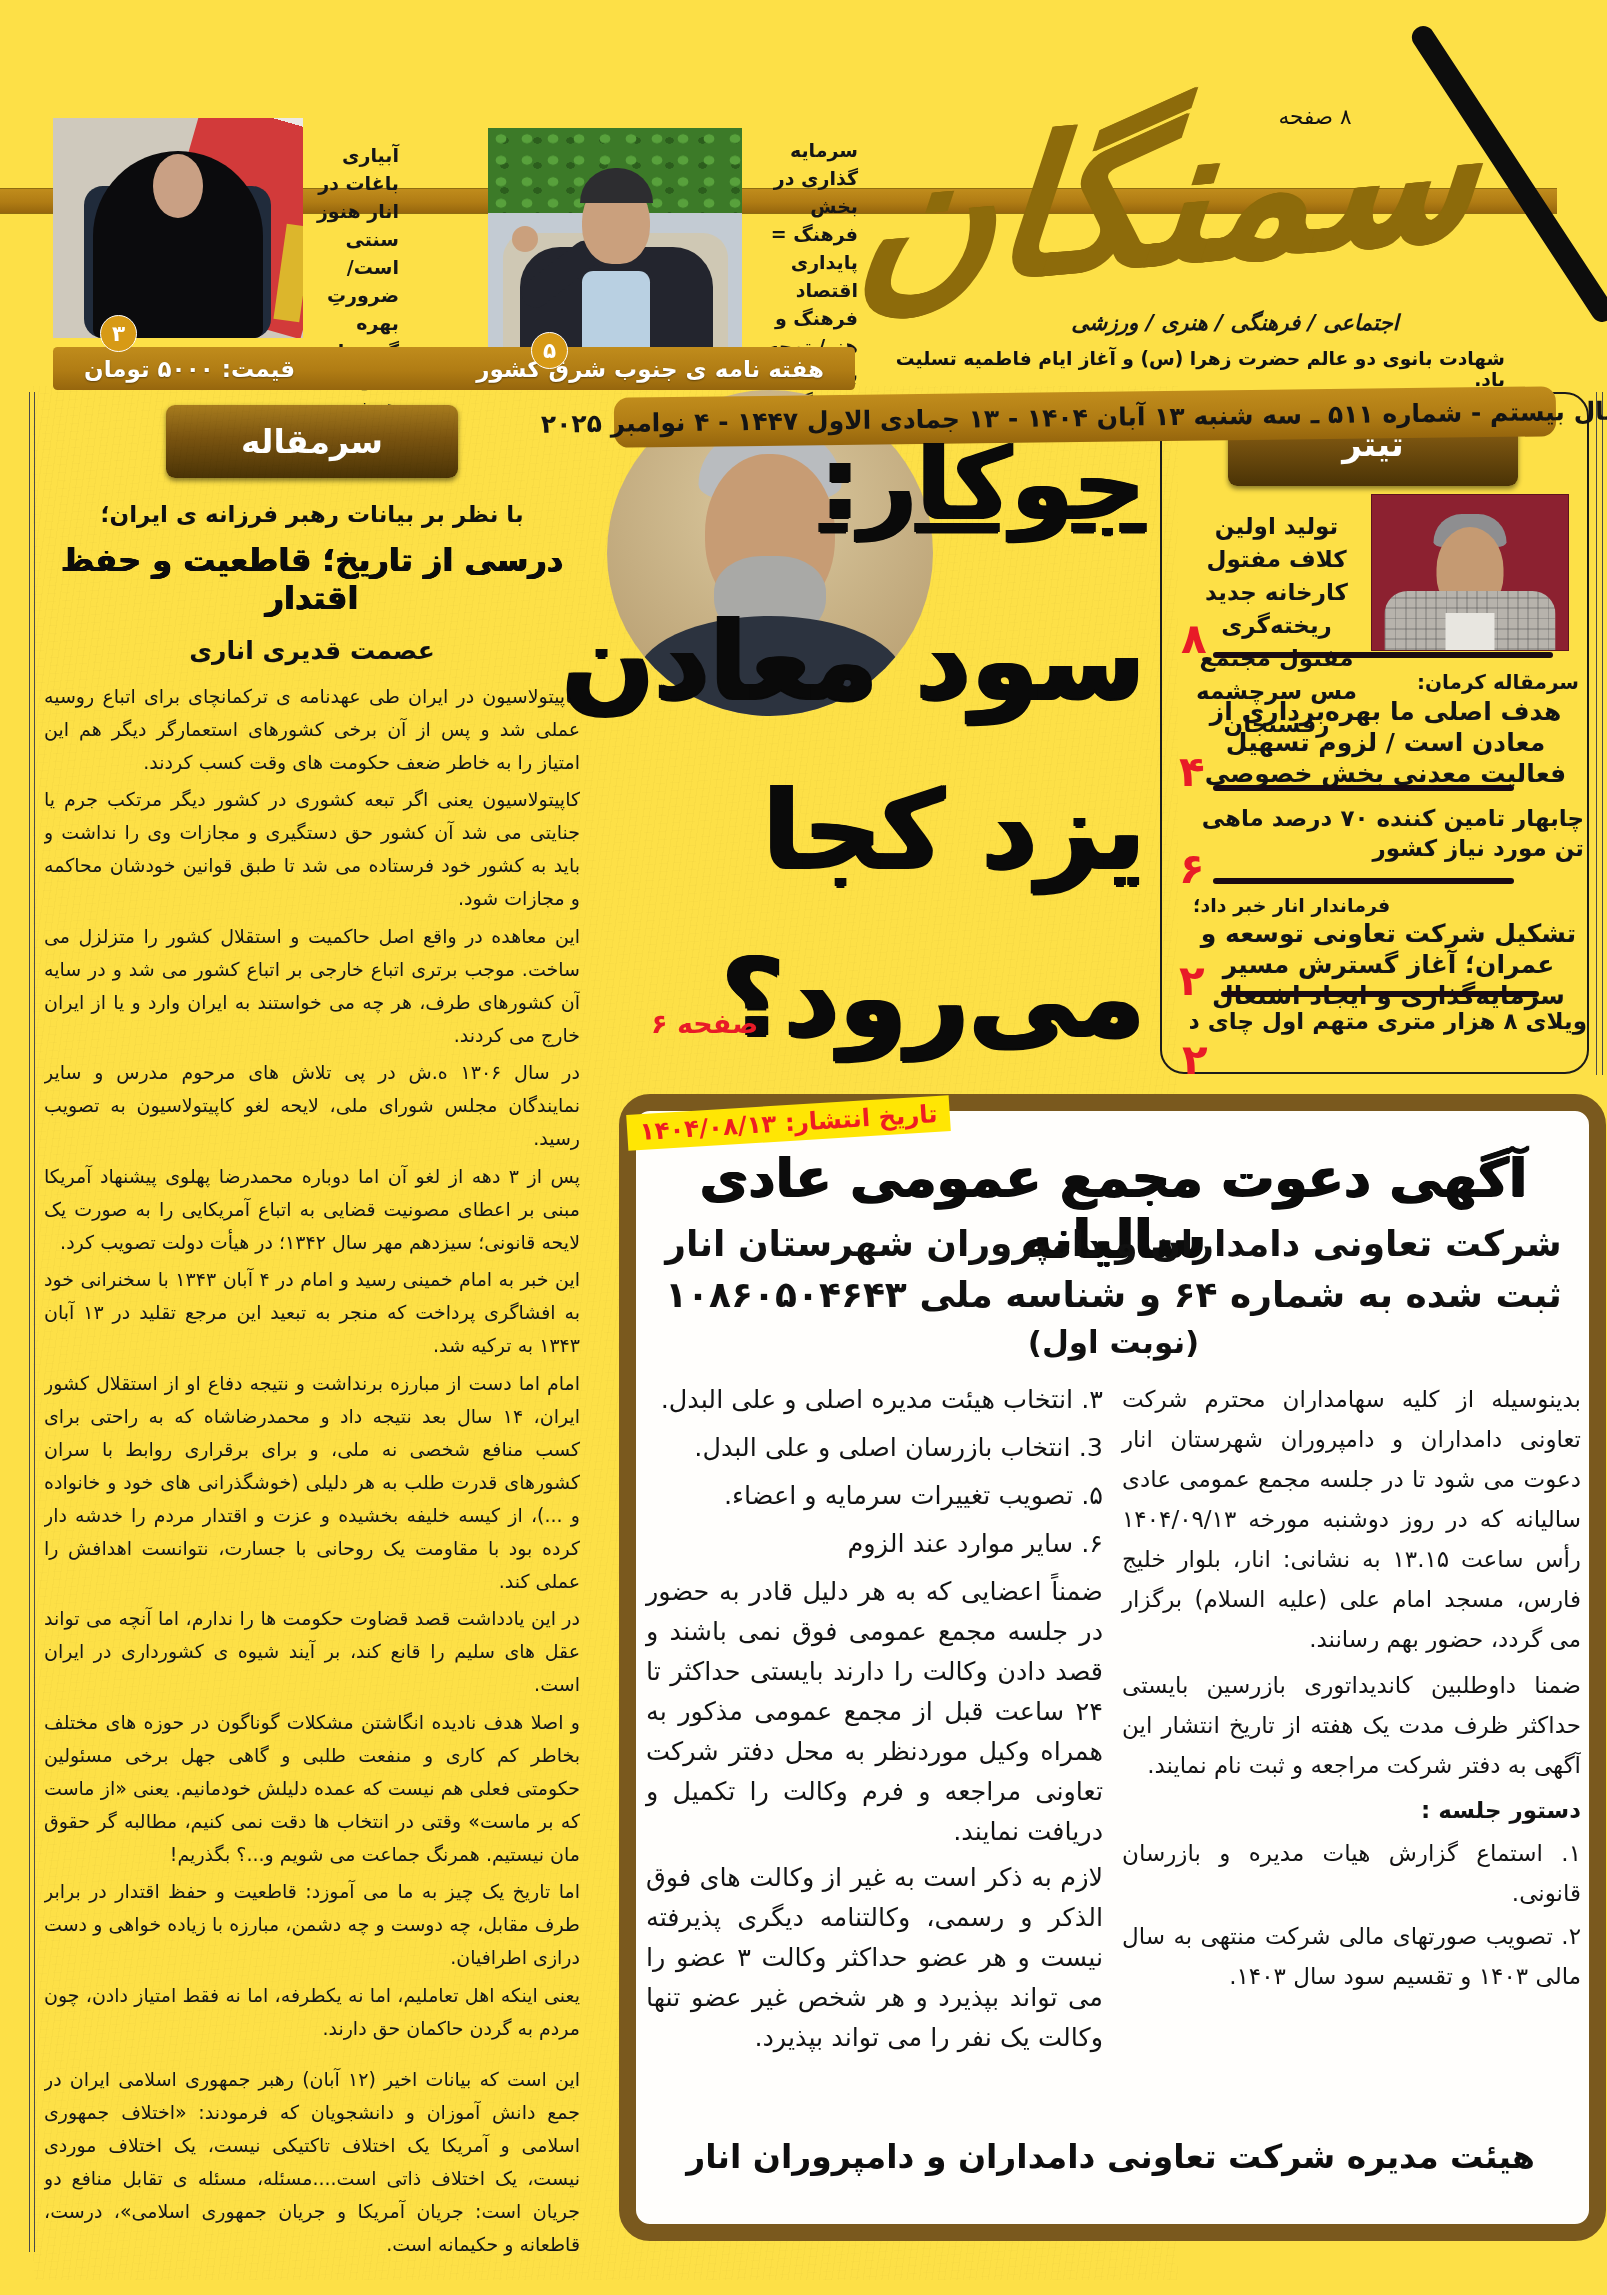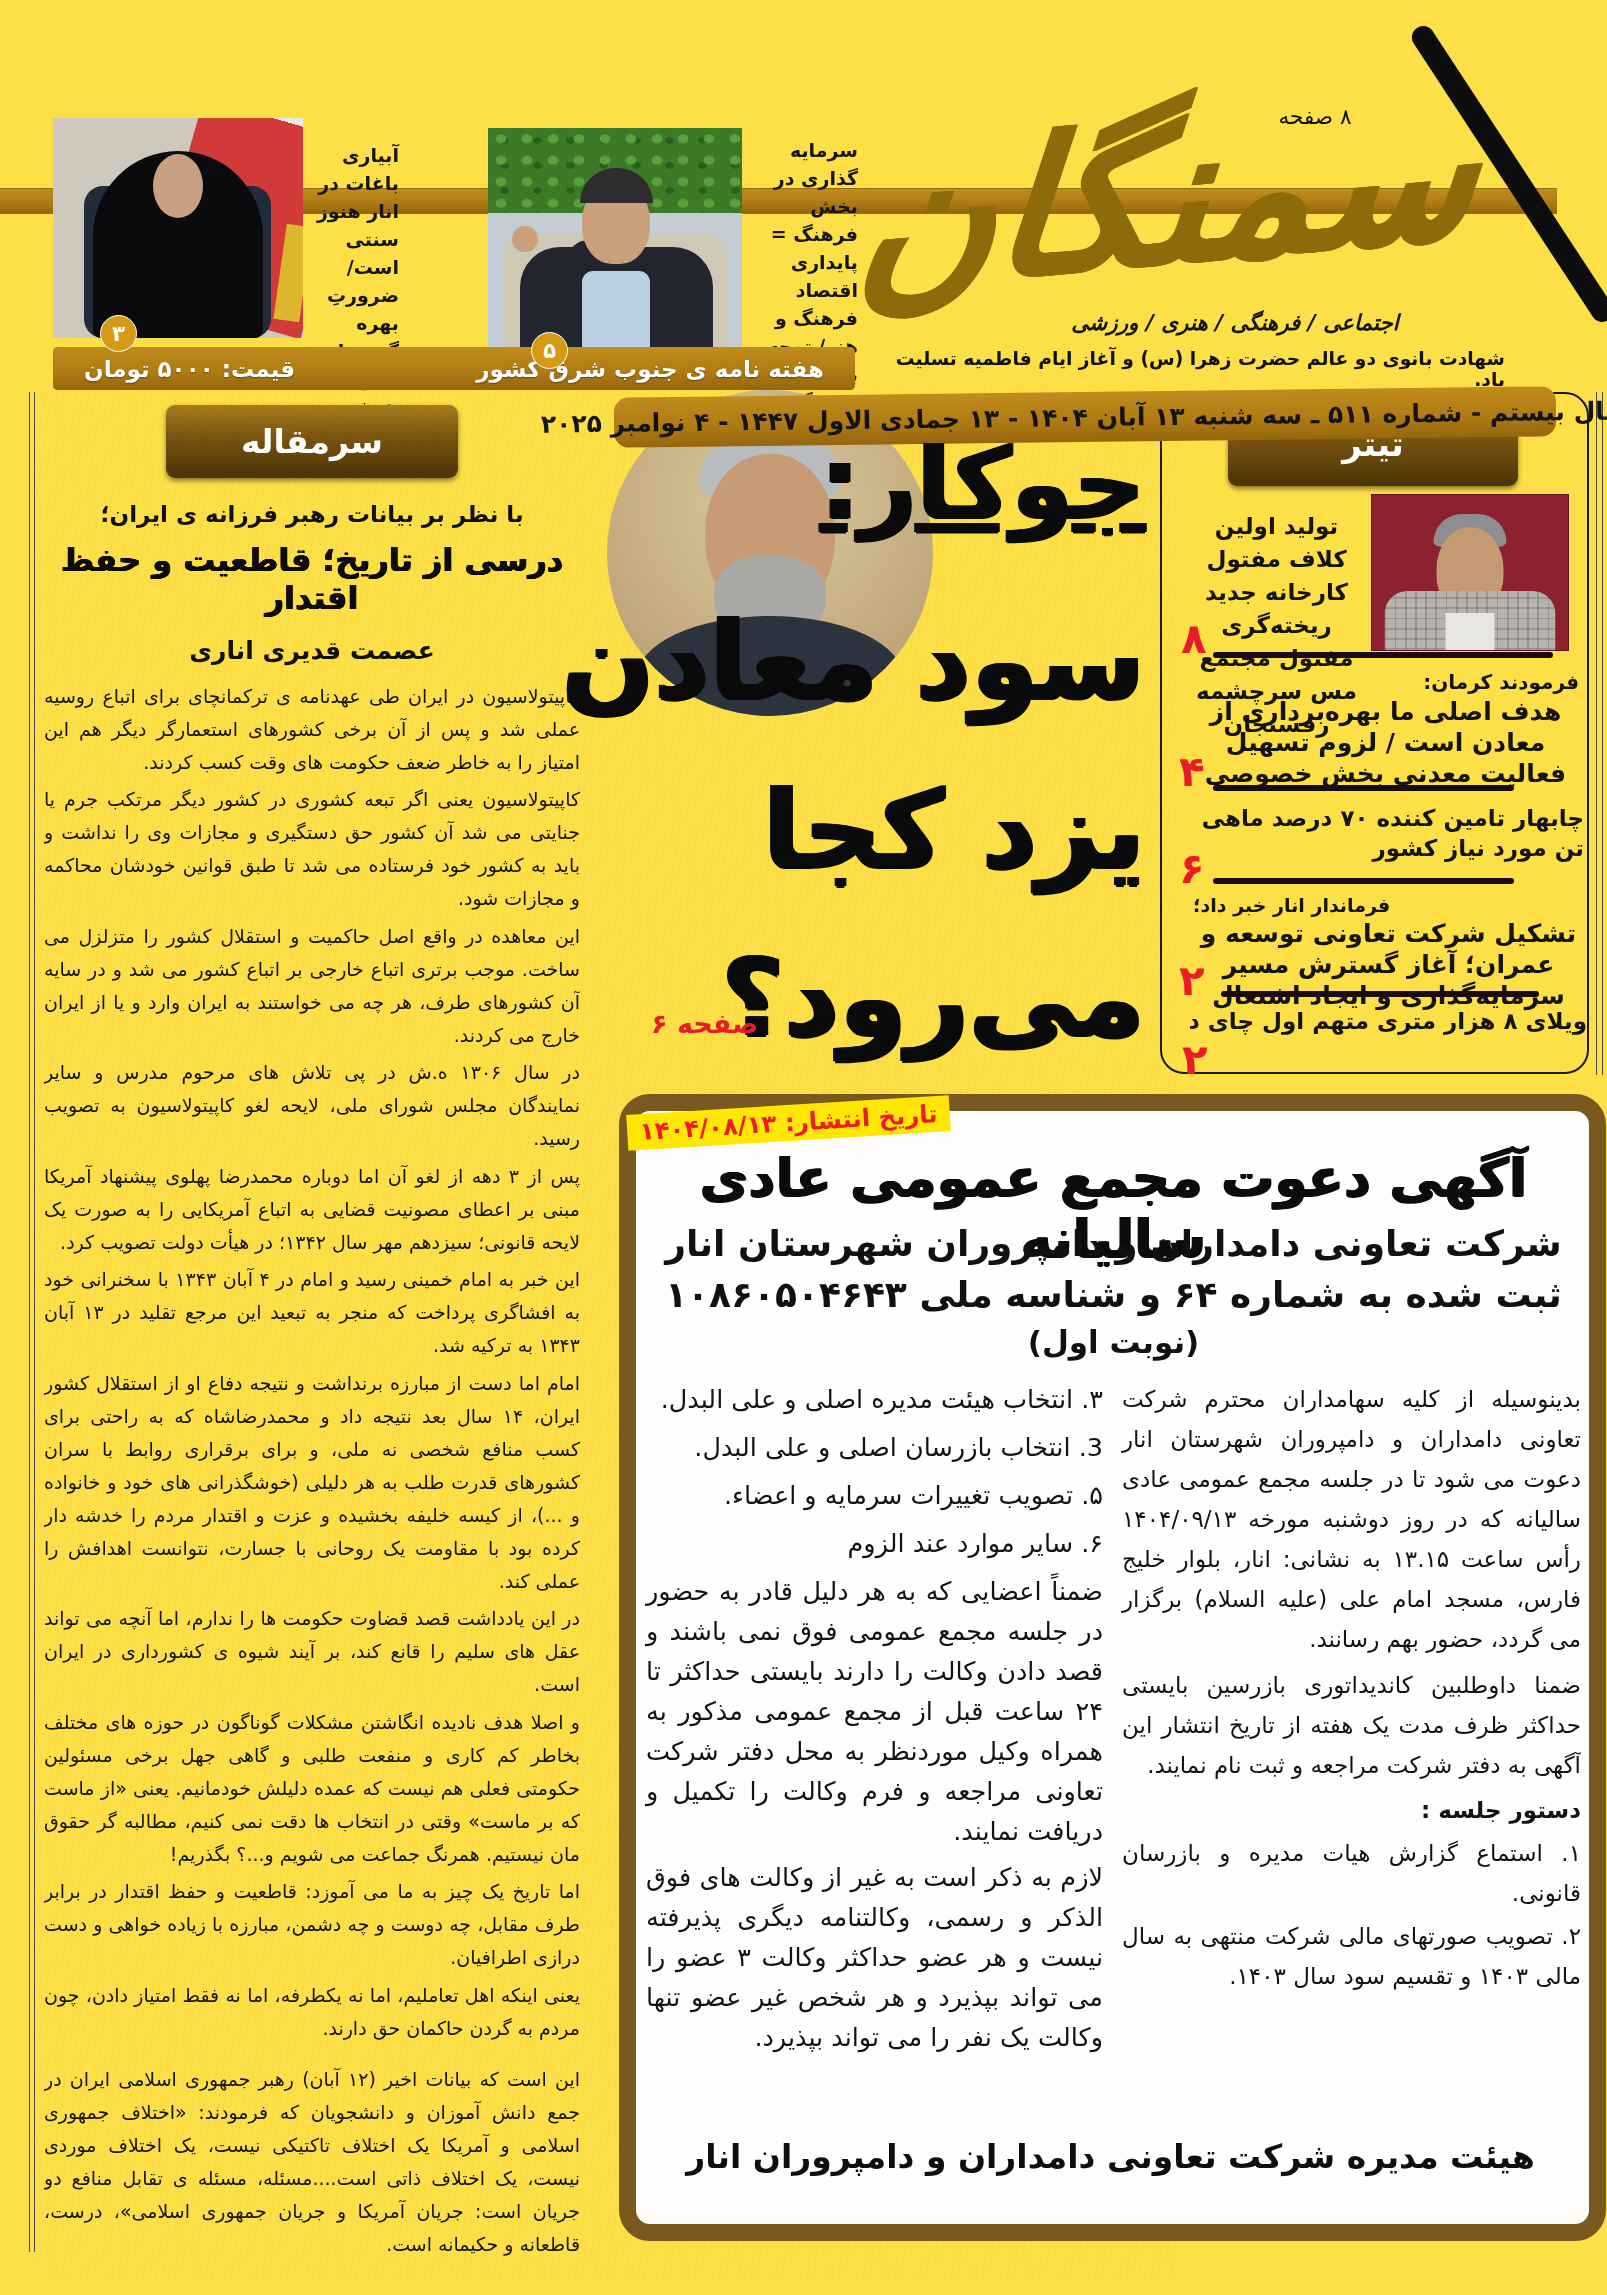--- a/index.html
+++ b/index.html
@@ -149,21 +149,21 @@
     <div style="left:50%;bottom:0;transform:translateX(-50%);width:171px;height:59px;background:#b7b3ac;border-radius:23px 23px 0 0;
                 background-image:repeating-linear-gradient(0deg,rgba(80,80,80,.28) 0 1.7px,transparent 1.7px 10.2px),
                                  repeating-linear-gradient(90deg,rgba(80,80,80,.28) 0 1.7px,transparent 1.7px 10.2px);"></div>
     <div style="left:50%;bottom:0;transform:translateX(-50%);width:49px;height:37px;background:#e8e6e0;"></div>
   </div>
 
   <div class="abs" style="left:1191px;top:510px;width:173px;text-align:center;font-size:23px;font-weight:bold;line-height:33px;color:#141414;">تولید اولین کلاف مفتول کارخانه جدید ریخته‌گری مفتول مجتمع مس سرچشمه رفسنجان</div>
   <div class="rednum" style="left:1182px;top:614px;">۸</div>
   <div class="sep" style="left:1214px;top:652px;width:340px;"></div>
 
-  <div class="abs" style="left:1194px;top:670px;width:386px;text-align:right;font-size:20px;font-weight:bold;color:#141414;">فرمودند کرمان:</div>
+  <div class="abs" style="left:1194px;top:670px;width:386px;text-align:right;font-size:20px;font-weight:bold;color:#141414;">سرمقاله کرمان:</div>
   <div class="abs" style="left:1191px;top:696px;width:391px;text-align:center;font-size:25px;font-weight:bold;line-height:31px;color:#141414;">هدف اصلی ما بهره‌برداری از معادن است / لزوم تسهیل فعالیت معدنی بخش خصوصی</div>
   <div class="rednum" style="left:1180px;top:747px;">۴</div>
   <div class="sep" style="left:1214px;top:785px;width:301px;"></div>
 
   <div class="abs" style="left:1191px;top:804px;width:394px;font-size:23px;font-weight:bold;line-height:29.5px;color:#141414;">چابهار تامین کننده ۷۰ درصد ماهی تن مورد نیاز کشور</div>
   <div class="rednum" style="left:1180px;top:844px;">۶</div>
   <div class="sep" style="left:1214px;top:878px;width:301px;"></div>
 
   <div class="abs" style="left:1194px;top:894px;width:386px;text-align:left;font-size:19px;font-weight:bold;color:#141414;">فرماندار انار خبر داد؛</div>
   <div class="abs" style="left:1191px;top:918px;width:397px;text-align:center;font-size:25px;font-weight:bold;line-height:31px;color:#141414;">تشکیل شرکت تعاونی توسعه و عمران؛ آغاز گسترش مسیر سرمایه‌گذاری و ایجاد اشتغال</div>

